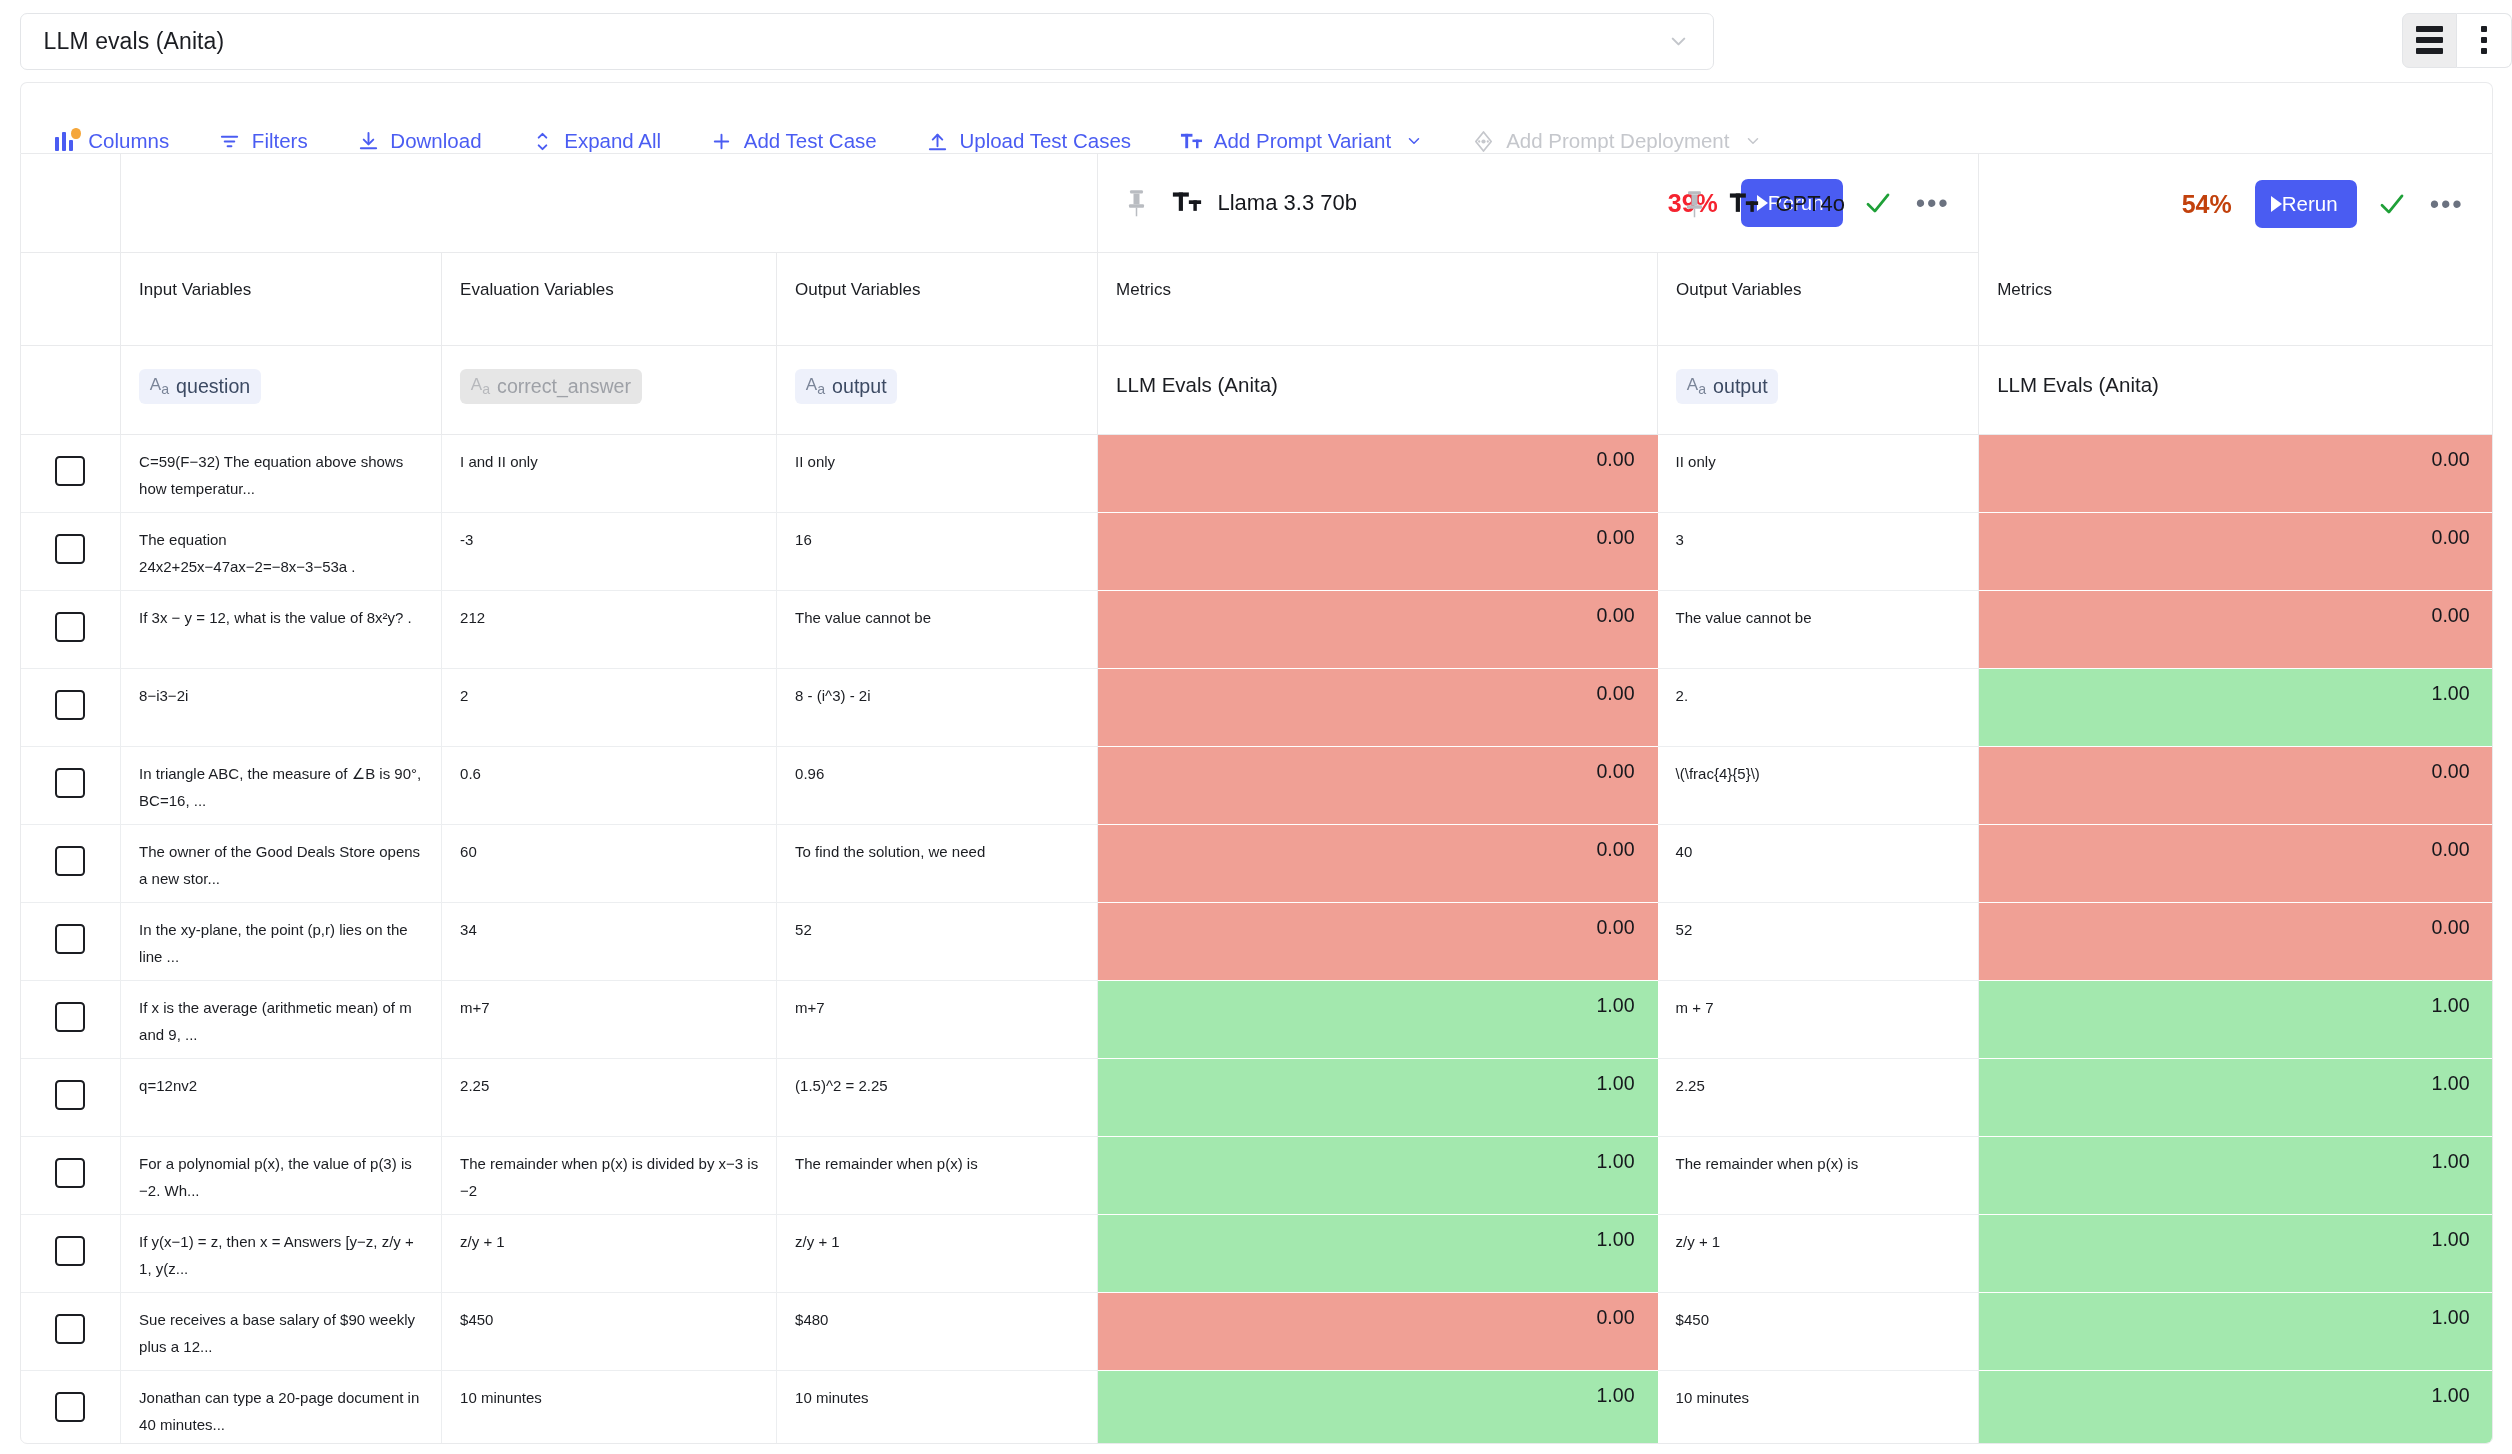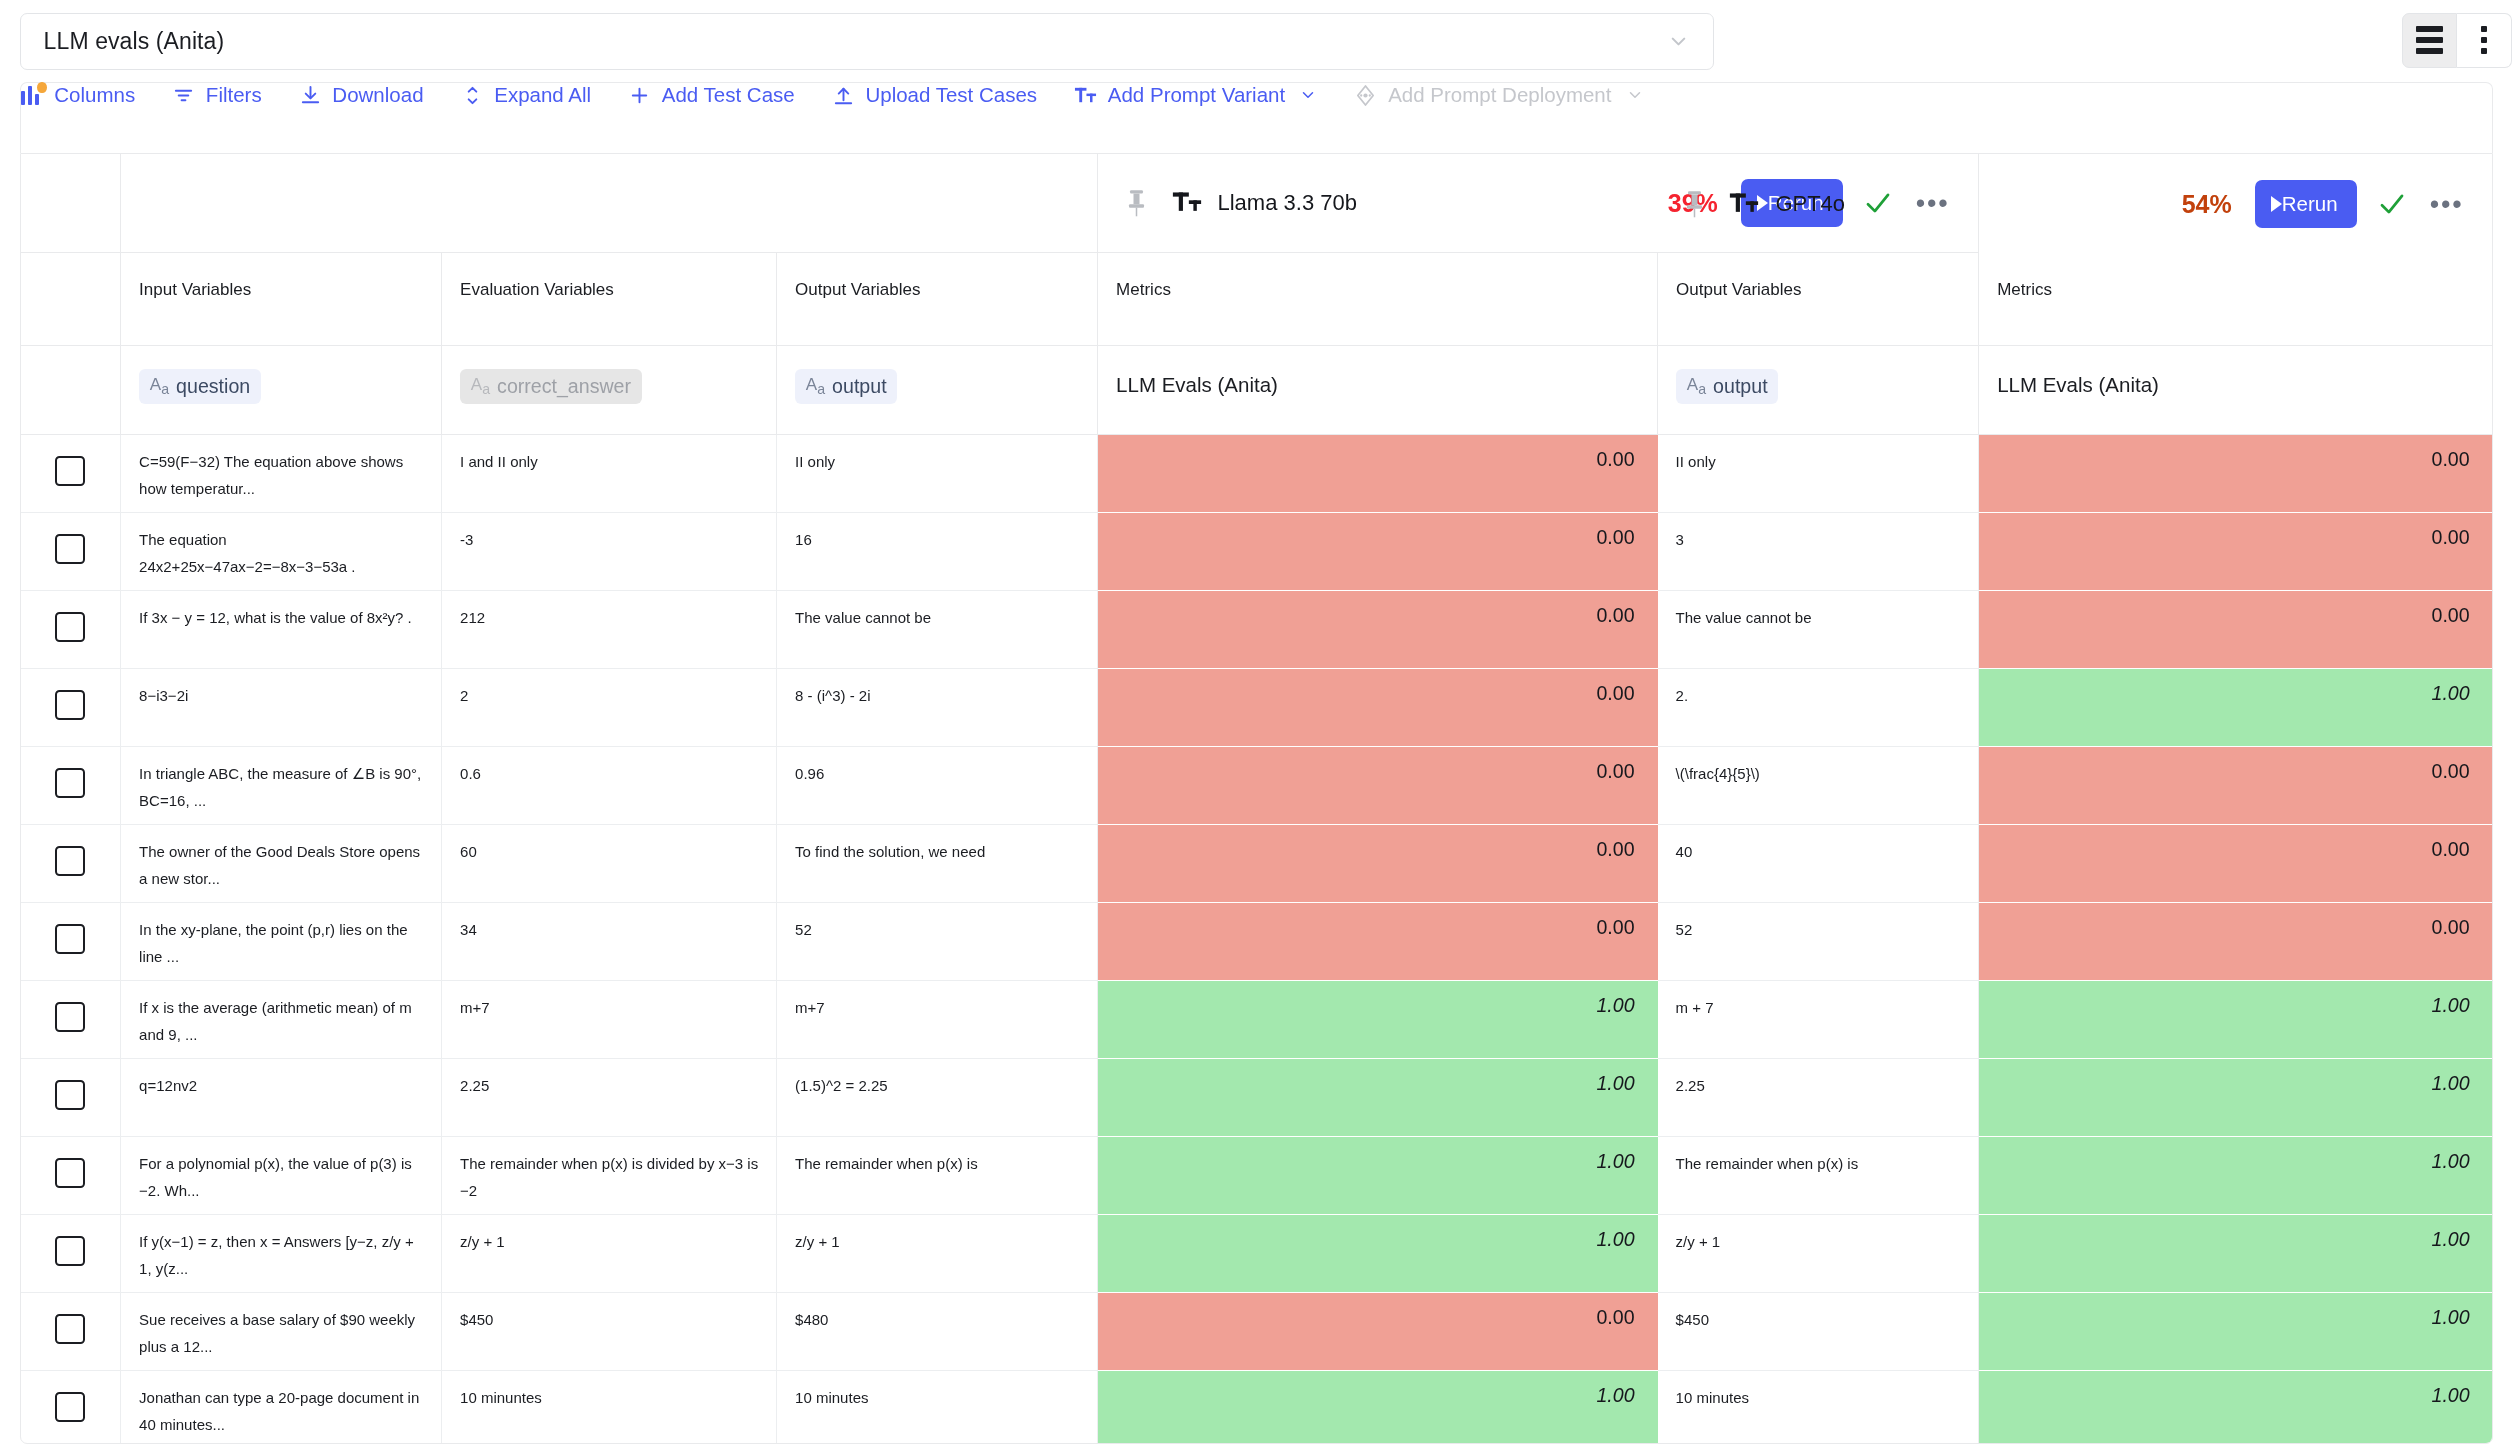--- a/index.html
+++ b/index.html
@@ -69,22 +69,23 @@
   
   .toolbar {
     position: absolute;
     top: 82px; left: 19.6px;
     width: 2473px; height: 71px;
     border: 0.9px solid #e9eaec;
     border-bottom: none;
     border-radius: 7.1px 7.1px 0 0;
     background: #fff;
     display: flex;
-    align-items: flex-start;
-    gap: 0;
+    align-items: flex-end;
+    padding-left: 34px;
+    gap: 12px;
   }
   .tb-item {
     display: flex;
     align-items: center;
     gap: 10.7px;
     color: #4a5cf2;
     font-size: 20.5px;
     margin-right: 37px;
     cursor: pointer;
     white-space: nowrap;
@@ -207,21 +208,21 @@
   .metric {
     height: 77px;
     display: flex;
     align-items: flex-start;
     justify-content: flex-end;
     padding: 12.5px 23px 0 0;
     font-size: 19.6px;
     color: #15171c;
   }
   .m-fail { background: #f0a095; }
-  .m-pass { background: #a3e8ae; font-style: italic; }
+  .m-pass { background: #a3e8ae; }
 </style>
 </head>
 <body>
 
 <div class="titlebar">
   <div class="title-select">
     <span class="title-text">LLM evals (Anita)</span>
     <span class="chev">
       <svg viewBox="0 0 24 24" fill="none" stroke="currentColor" stroke-width="2.2" stroke-linecap="round" stroke-linejoin="round">
           <polyline points="6 9 12 15 18 9"></polyline>

